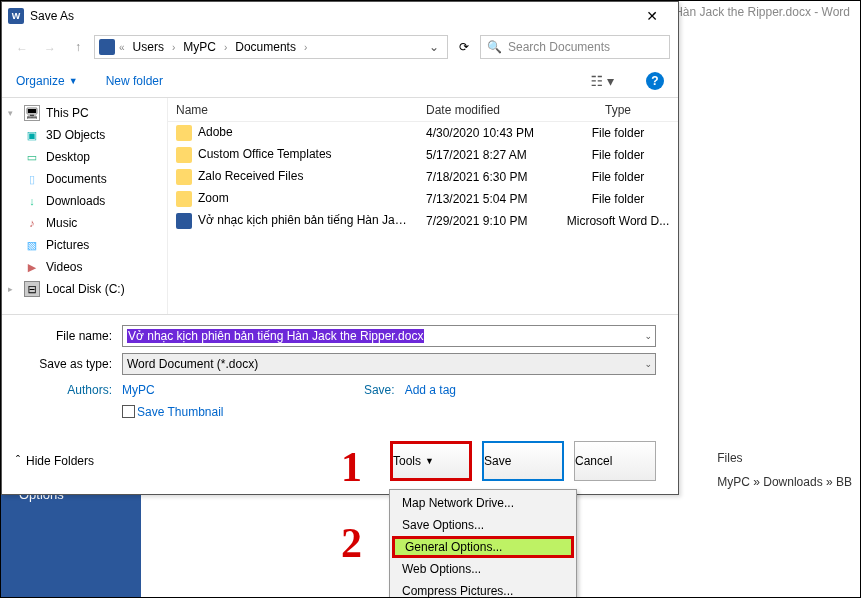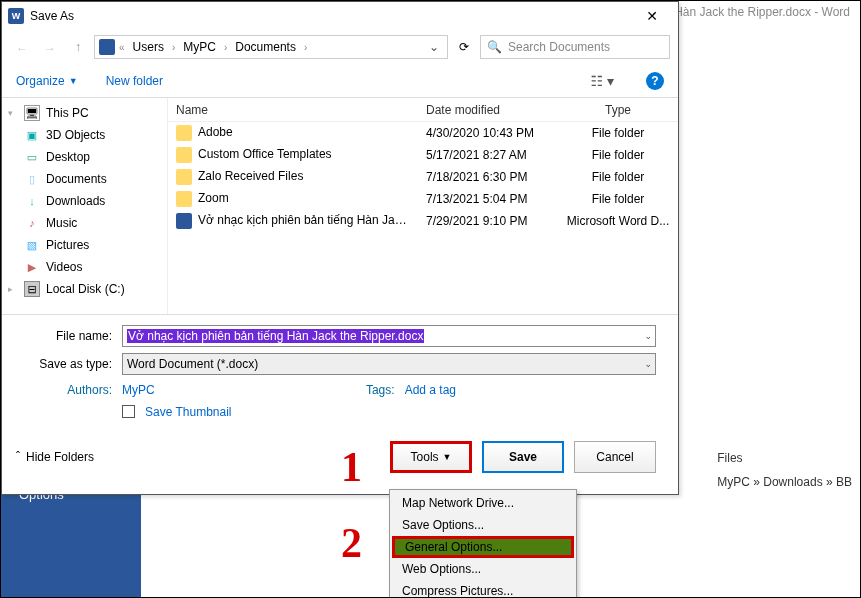--- a/index.html
+++ b/index.html
@@ -66,39 +66,39 @@
 .sep-line { height: 1px; background: #ddd; margin: 0; }
 
 .form { padding: 10px 22px 6px 22px; }
 .form-row { display: flex; align-items: center; margin-bottom: 6px; }
 .form-row label { width: 98px; text-align: right; padding-right: 10px; }
 .form-row .field { flex: 1; height: 22px; border: 1px solid #888; padding: 0 4px; display: flex; align-items: center; position: relative; }
 .field-sel { background: #6d28d9; color: #fff; padding: 0 1px; }
 .field .ddl { position: absolute; right: 3px; color: #555; font-size: 9px; }
 .form-row .meta { color: #0066cc; cursor: pointer; }
 .form-row .meta-lbl { color: #0369a1; }
-.meta-row { display: flex; align-items: flex-start; padding-left: 98px; gap: 10px; margin: 8px 0; }
+.meta-row { display: flex; align-items: flex-start; padding-left: 98px; gap: 2px; margin: 8px 0; }
 .chk { width: 13px; height: 13px; border: 1px solid #555; display: inline-block; cursor: pointer; }
 
 .footer { display: flex; align-items: center; padding: 8px 22px 10px 14px; gap: 10px; }
 .hide-folders { display: flex; align-items: center; gap: 6px; cursor: pointer; }
 .footer .sp { flex: 1; }
-.btn { width: 82px; height: 32px; border: 1px solid #aaa; background: linear-gradient(#fff,#eee); display: flex; align-items: center; justify-content: center; cursor: pointer; gap: 4px; }
-.btn.primary { border: 2px solid #0078d4; font-weight: bold; }
+.btn { width: 82px; height: 40px; border: 1px solid #aaa; background: linear-gradient(#fff,#eee); display: flex; align-items: center; justify-content: flex-start; cursor: pointer; gap: 4px; }
+.btn.primary { border: 2px solid #0078d4; }
 .btn.tools { position: relative; }
 
 .redbox { border: 3px solid #d40000 !important; }
 
 .big-red { position: absolute; color: #d40000; font-family: Georgia, serif; font-size: 42px; font-weight: bold; }
 .r1 { top: 442px; left: 340px; }
 .r2 { top: 518px; left: 340px; }
 
 .menu { position: absolute; top: 488px; left: 388px; width: 188px; background: #f2f2f2; border: 1px solid #999; box-shadow: 2px 2px 4px rgba(0,0,0,.2); padding: 2px; z-index: 50; }
 .menu-item { height: 22px; display: flex; align-items: center; padding: 0 10px; cursor: pointer; }
-.menu-item.hl { background: #4d7c0f; }
+.menu-item.hl { background: #bef264; }
 .menu-item.red { border: 3px solid #d40000; }
 </style>
 </head>
 <body>
 
 <div class="word-bg">
   <div class="word-title">Hàn Jack the Ripper.docx - Word</div>
   <div class="word-side">
     <div class="word-side-opt">Options</div>
   </div>
@@ -238,21 +238,21 @@
       <label>Save as type:</label>
       <div class="field" style="background:#eee">
         <span>Word Document (*.docx)</span>
         <span class="ddl">⌄</span>
       </div>
     </div>
     <div class="form-row" style="margin-top:8px">
       <label class="meta-lbl">Authors:</label>
       <span class="meta">MyPC</span>
       <span style="flex:1"></span>
-      <span class="meta-lbl" style="margin-right:10px">Tags:</span>
+      <span class="meta-lbl" style="margin-right:10px">Save:</span>
       <span class="meta" style="margin-right:200px">Add a tag</span>
     </div>
     <div class="meta-row">
       <span class="chk"></span>
       <span style="color:#0066cc">Save Thumbnail</span>
     </div>
   </div>
 
   <div class="footer">
     <div class="hide-folders">

